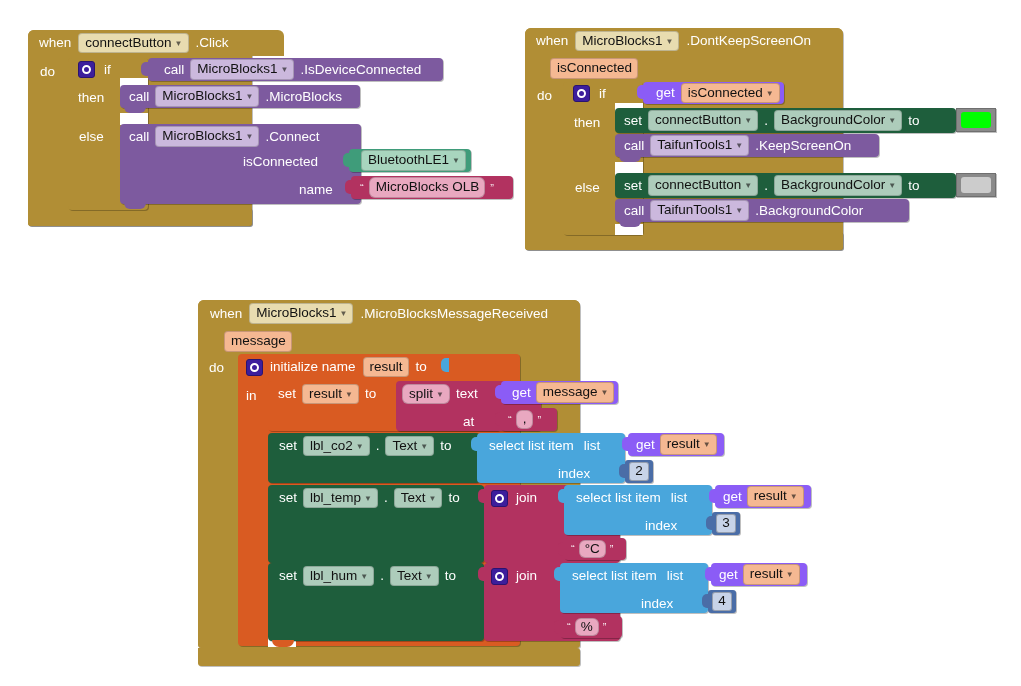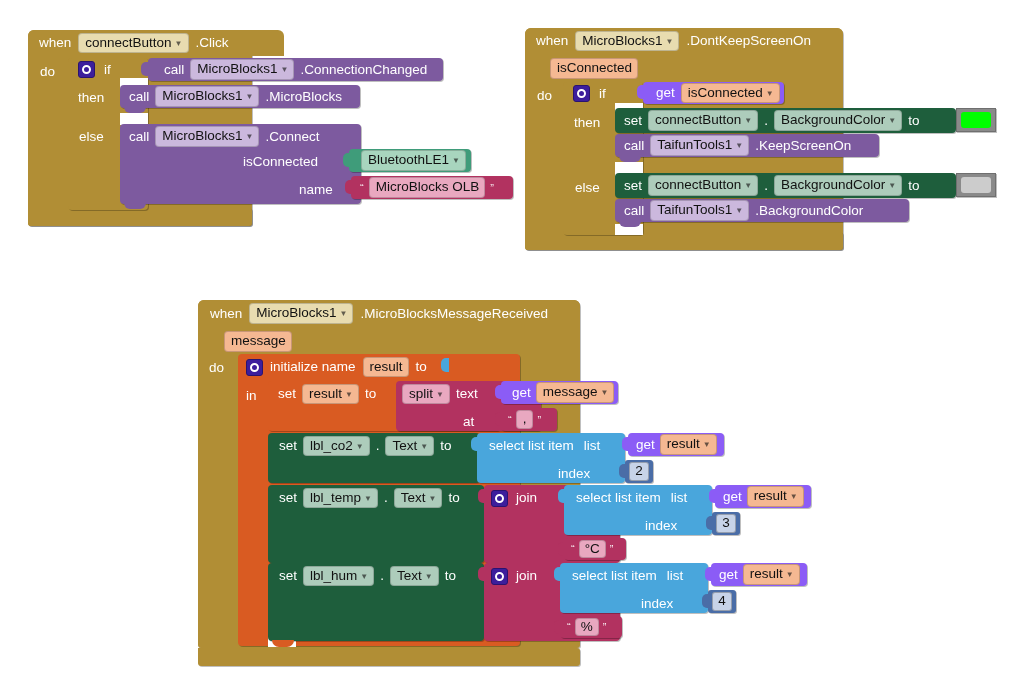--- a/index.html
+++ b/index.html
@@ -37,21 +37,21 @@
     display:inline-flex;align-items:center;gap:3px;
     border-radius:4px;padding:2px 5px 3px 6px;
     font-size:13.5px;line-height:1;color:#111;white-space:nowrap;
     border:1px solid rgba(0,0,0,.18);
   }
   .f-event{background:#E8DCB0;}
   .f-comp {background:#CBB8DD;}
   .f-set  {background:#ADCCBB;}
   .f-var  {background:#F5B892;}
   .f-teal {background:#A8D5BE;}
-  .f-text {background:#E9A8C0;}
+  .f-text {background:#E9A8C0;border-radius:6px;}
   .f-math {background:#C7D3E8;border:1px solid rgba(0,0,0,.25);border-radius:3px;padding:2px 6px 3px 6px;}
 
   .caret{font-size:8px;line-height:1;opacity:.62;transform:translateY(1px);}
 
   
   .gear{
     width:15px;height:15px;border-radius:3px;background:#3C1E9C;
     display:inline-flex;align-items:center;justify-content:center;
     border:1px solid #2a1370;flex:none;
   }
@@ -119,21 +119,21 @@
   <div class="blk" style="left:120px;top:113px;width:28px;height:12px;background:#ffffff;"></div>
   <div class="blk" style="left:120px;top:190px;width:28px;height:10px;background:#ffffff;"></div>
 
   <div class="blk c-comp sh" style="left:148px;top:58px;width:295px;height:23px;border-radius:4px;">
     <div class="row" style="height:23px;padding-left:16px;gap:6px;">
       <span class="lbl">call</span>
       <span class="field f-comp">
         <span>MicroBlocks1</span>
         <span class="caret">▼</span>
       </span>
-      <span class="lbl">.ConnectionChanged</span>
+      <span class="lbl">.IsDeviceConnected</span>
     </div>
   </div>
   <div class="blk c-comp" style="left:141px;top:62px;width:8px;height:14px;border-radius:5px 0 0 5px;"></div>
 
   <div class="blk c-comp sh" style="left:120px;top:85px;width:240px;height:23px;border-radius:4px;">
     <div class="row" style="height:23px;padding-left:9px;gap:6px;">
       <span class="lbl">call</span>
       <span class="field f-comp">
         <span>MicroBlocks1</span>
         <span class="caret">▼</span>

